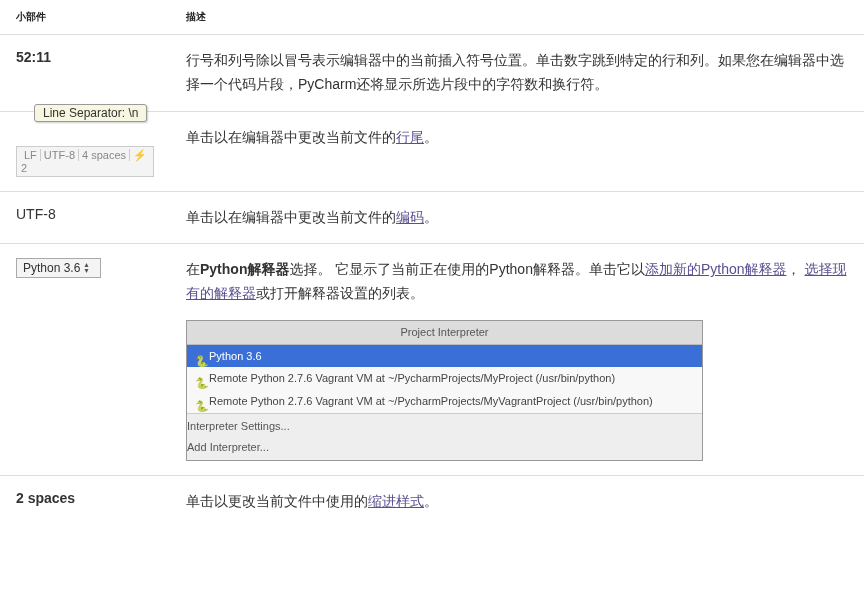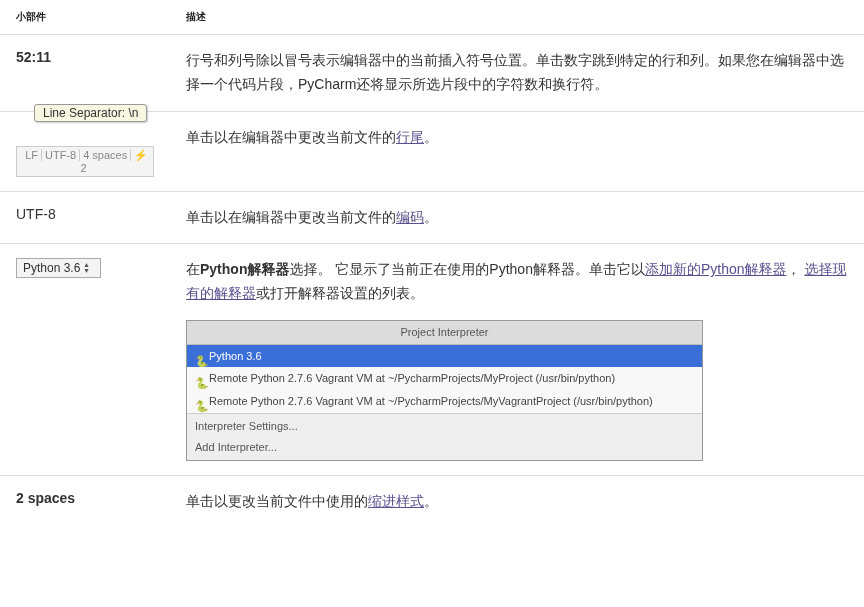--- a/index.html
+++ b/index.html
@@ -29,21 +29,20 @@
   td.widget-col {
     width: 170px;
   }
   .bold { font-weight: bold; }
   a { color: #5a4f8f; text-decoration: underline; }
   
   
   .tooltip-box {
     position: relative;
     display: inline-block;
-    text-align: center;
   }
   .tooltip-bubble {
     position: absolute; top: -22px; left: 18px;
     background: #f7f7e1;
     border: 1px solid #999;
     border-radius: 3px;
     padding: 1px 8px;
     font-size: 12px;
     white-space: nowrap;
     box-shadow: 1px 1px 2px rgba(0,0,0,0.2);
@@ -105,21 +104,21 @@
     padding: 2px 8px;
   }
   .interp-item {
     background: #f8f8f8;
     color: #444;
     padding: 2px 8px;
   }
   .interp-bottom {
     background: #eee;
     color: #555;
-    padding: 3px 8px;
+    padding: 3px 0;
     border-top: 1px solid #ccc;
   }
   .py-icon {
     display: inline-block;
     width: 10px; height: 10px;
     margin-right: 4px;
     vertical-align: middle;
   }
   .py-yel { color:#c0a000; }
   .desc-col { line-height: 1.7; }

